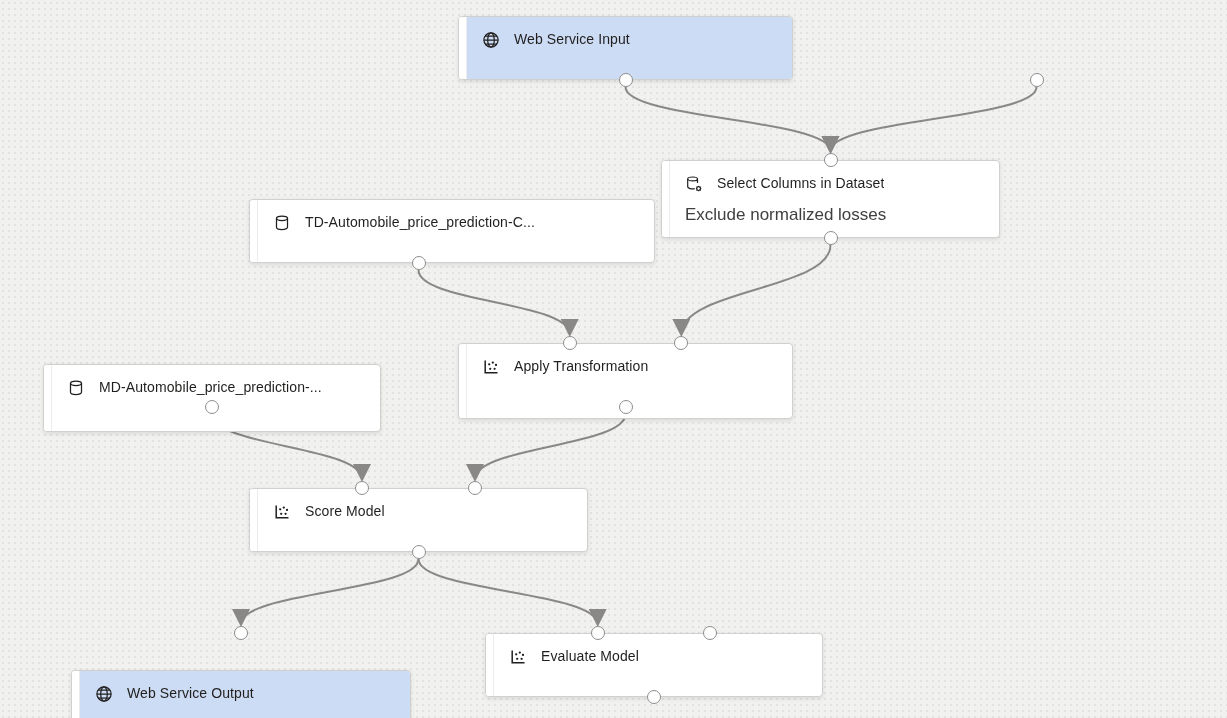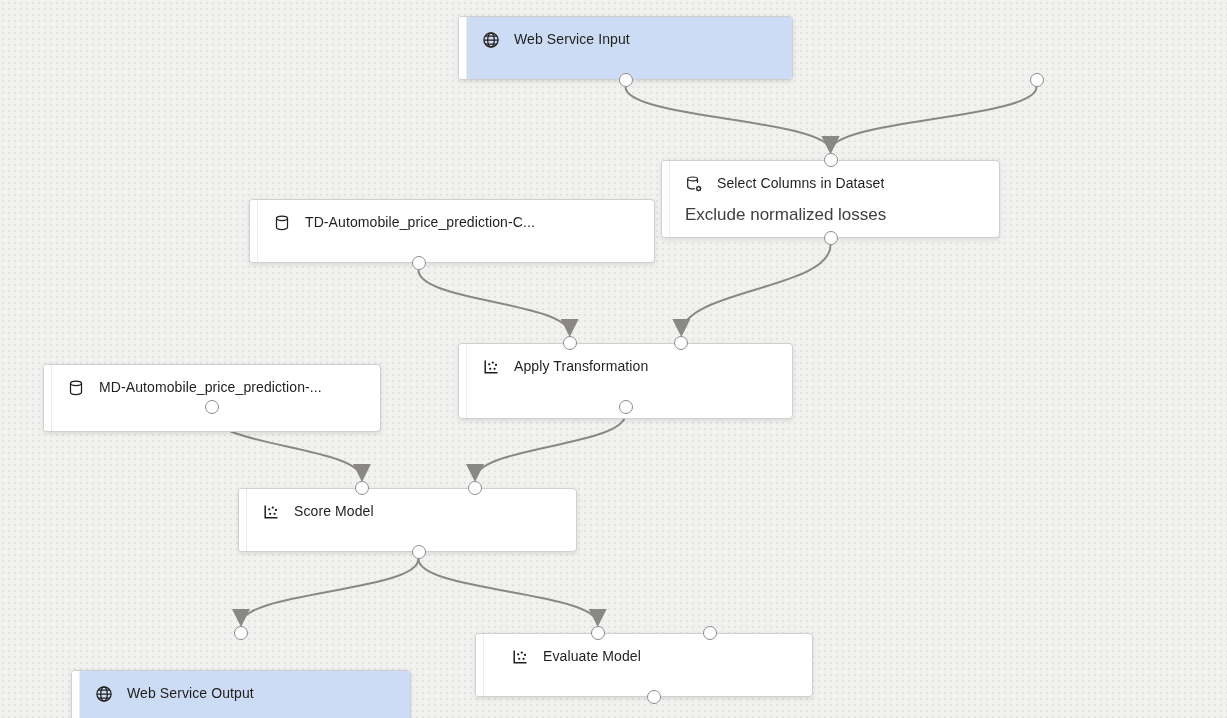--- a/index.html
+++ b/index.html
@@ -145,21 +145,21 @@
               </g>
             </svg>
           </span>
           <span class="node-title">Apply Transformation</span>
         </div>
       </div>
     </div>
     <div class="port" style="left: 569.667px; top: 343px;"></div>
     <div class="port" style="left: 681.333px; top: 343px;"></div>
     <div class="port" style="left: 625.5px; top: 407px;"></div>
-    <div class="node" style="left: 238px; top: 488px; width: 339px; height: 64px;">
+    <div class="node" style="left: 249px; top: 488px; width: 339px; height: 64px;">
       <div class="node-accent"></div>
       <div class="node-body">
         <div class="title-row">
           <span class="node-icon">
             <svg viewBox="0 0 18 18" fill="none" stroke="currentColor">
               <path d="M3.2 2.5 v12.3 h12.3" stroke-width="1.5"></path>
               <g fill="currentColor" stroke="none">
                 <circle cx="7.2" cy="6.3" r="1.15"></circle>
                 <circle cx="10.8" cy="4.6" r="1.15"></circle>
                 <circle cx="14" cy="6.9" r="1.15"></circle>
@@ -186,21 +186,21 @@
               <line x1="1.9" y1="9" x2="16.1" y2="9"></line>
               <line x1="3.3" y1="5" x2="14.7" y2="5"></line>
               <line x1="3.3" y1="13" x2="14.7" y2="13"></line>
             </svg>
           </span>
           <span class="node-title">Web Service Output</span>
         </div>
       </div>
     </div>
     <div class="port" style="left: 241px; top: 633px;"></div>
-    <div class="node" style="left: 475px; top: 633px; width: 338px; height: 64px; gap: 12px;">
+    <div class="node" style="left: 485px; top: 633px; width: 338px; height: 64px;">
       <div class="node-accent"></div>
       <div class="node-body">
         <div class="title-row">
           <span class="node-icon">
             <svg viewBox="0 0 18 18" fill="none" stroke="currentColor">
               <path d="M3.2 2.5 v12.3 h12.3" stroke-width="1.5"></path>
               <g fill="currentColor" stroke="none">
                 <circle cx="7.2" cy="6.3" r="1.15"></circle>
                 <circle cx="10.8" cy="4.6" r="1.15"></circle>
                 <circle cx="14" cy="6.9" r="1.15"></circle>

